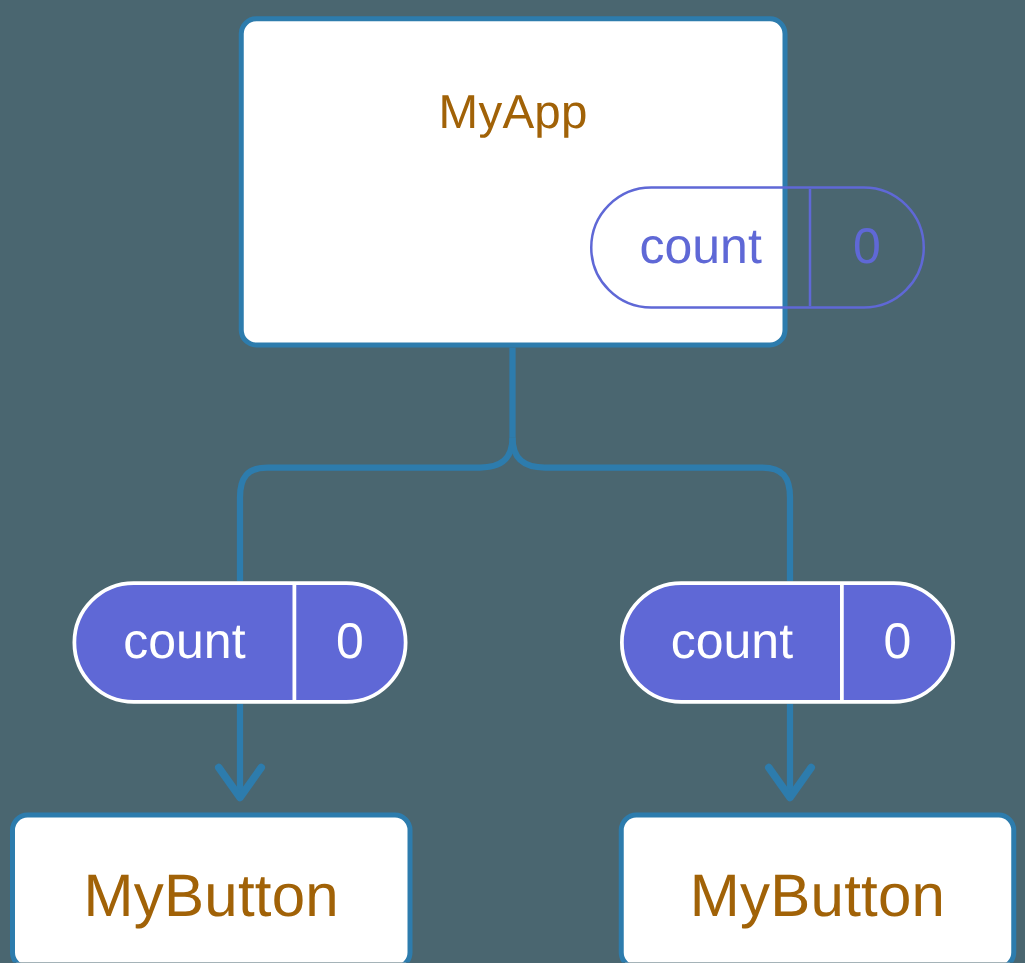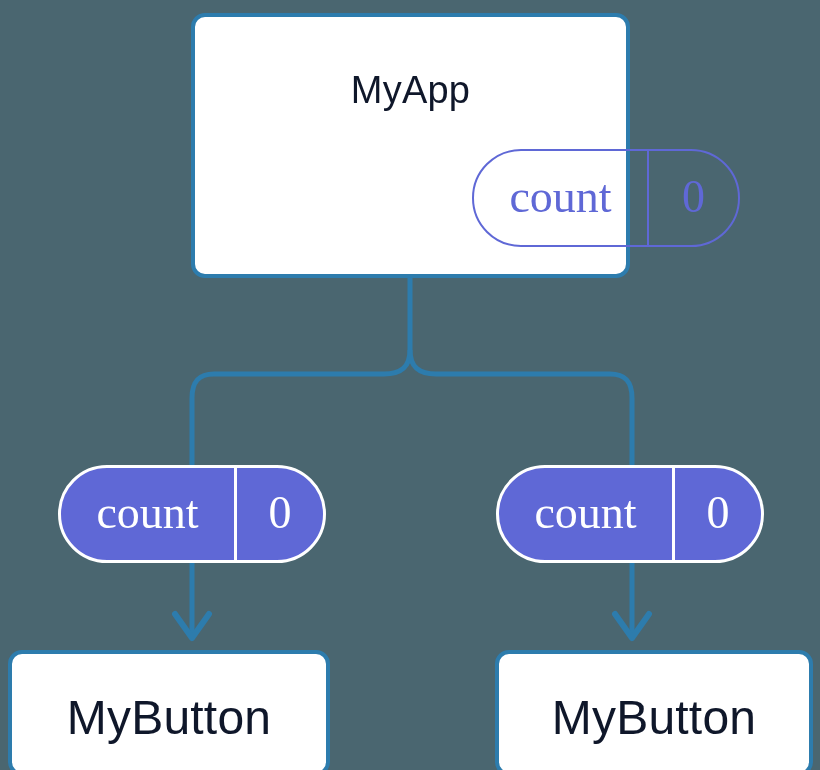--- a/index.html
+++ b/index.html
@@ -35,21 +35,21 @@
     background: #ffffff;
     border: 4px solid #2d7cad;
     border-radius: 14px;
     z-index: 2;
   }
   .comp-title {
     position: absolute;
     left: 0;
     right: 0;
     text-align: center;
-    color: #0f172a;
+    color: #a16207;
     font-weight: 400;
     letter-spacing: 0.2px;
     white-space: nowrap;
   }
 
   
   #box-myapp {
     left: 191px;
     top: 13px;
     width: 439px;
@@ -86,24 +86,23 @@
     align-items: stretch;
     border-radius: 999px;
     overflow: hidden;
     z-index: 3;
   }
   .pill .pill-key,
   .pill .pill-val {
     display: flex;
     align-items: center;
     justify-content: center;
-    font-size: 46px;
+    font-size: 40px;
     line-height: 1;
     box-sizing: border-box;
-    font-family: Liberation Serif, serif;
   }
 
   
   .pill-outline {
     border: 2px solid #5f68d6;
     background: transparent;
   }
   .pill-outline .pill-key {
     color: #5f68d6;
     flex: 0 0 173px;

